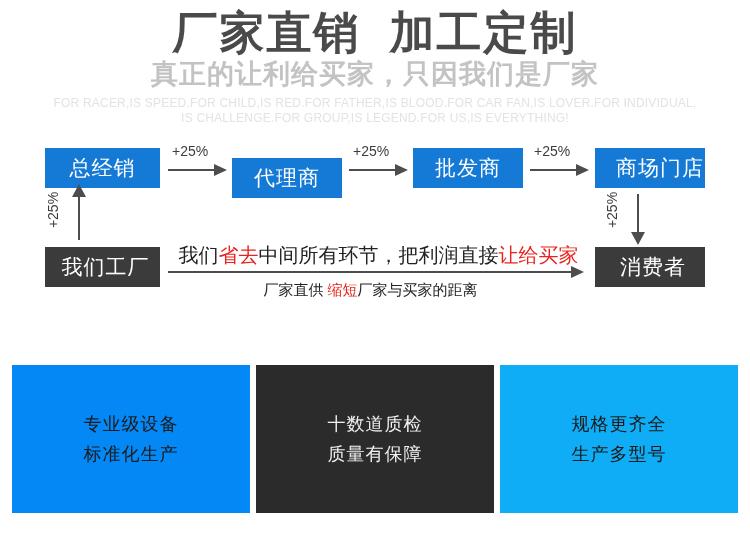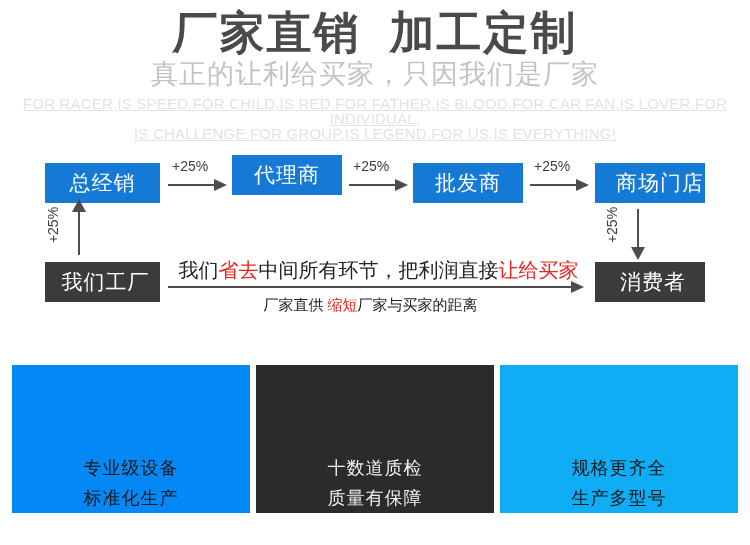--- a/index.html
+++ b/index.html
@@ -28,27 +28,27 @@
     letter-spacing: 2px;
     line-height: 42px;
     white-space: pre;
   }
   .sub-title {
     font-size: 27px;
     color: #c3c3c3;
     letter-spacing: 1px;
     line-height: 36px;
     margin-top: 2px;
+    font-weight: bold;
   }
   .eng-line {
-    font-size: 15px;
+    font-size: 12px;
     color: #e3e3e3;
     letter-spacing: 0.2px;
     line-height: 15px;
-    text-decoration: underline;
   }
   .eng-wrap {
     margin-top: 4px;
   }
 
   
   .flow {
     position: relative;
     width: 640px;
     height: 175px;
@@ -70,21 +70,21 @@
   }
   .box-dark {
     background: #3b3b3b;
     color: #ffffff;
     height: 40px;
     padding-left: 6px;
   }
 
   
   .b1 { left: 45px;  top: 14px; width: 115px; }
-  .b2 { left: 232px; top: 6px; width: 110px; }
+  .b2 { left: 232px; top: 24px; width: 110px; }
   .b3 { left: 413px; top: 14px; width: 110px; }
   .b4 { left: 595px; top: 14px; width: 110px; padding-left: 20px; }
   
   .d1 { left: 45px;  top: 113px; width: 115px; }
   .d2 { left: 595px; top: 113px; width: 110px; }
 
   
   .harrow {
     position: absolute;
     top: 30px;
@@ -226,21 +226,21 @@
     display: flex;
     gap: 6px;
     padding: 0 12px;
     box-sizing: border-box;
   }
   .panel {
     flex: 1;
     display: flex;
     flex-direction: column;
     align-items: center;
-    justify-content: flex-end;
+    justify-content: center;
     font-size: 18px;
     line-height: 30px;
     letter-spacing: 1px;
   }
   .p-blue  { background: #0488f5; color: #1a1a1a; }
   .p-dark  { background: #2b2b2b; color: #f0f0f0; }
   .p-cyan  { background: #0fadf5; color: #1a1a1a; }
 </style>
 </head>
 <body>

